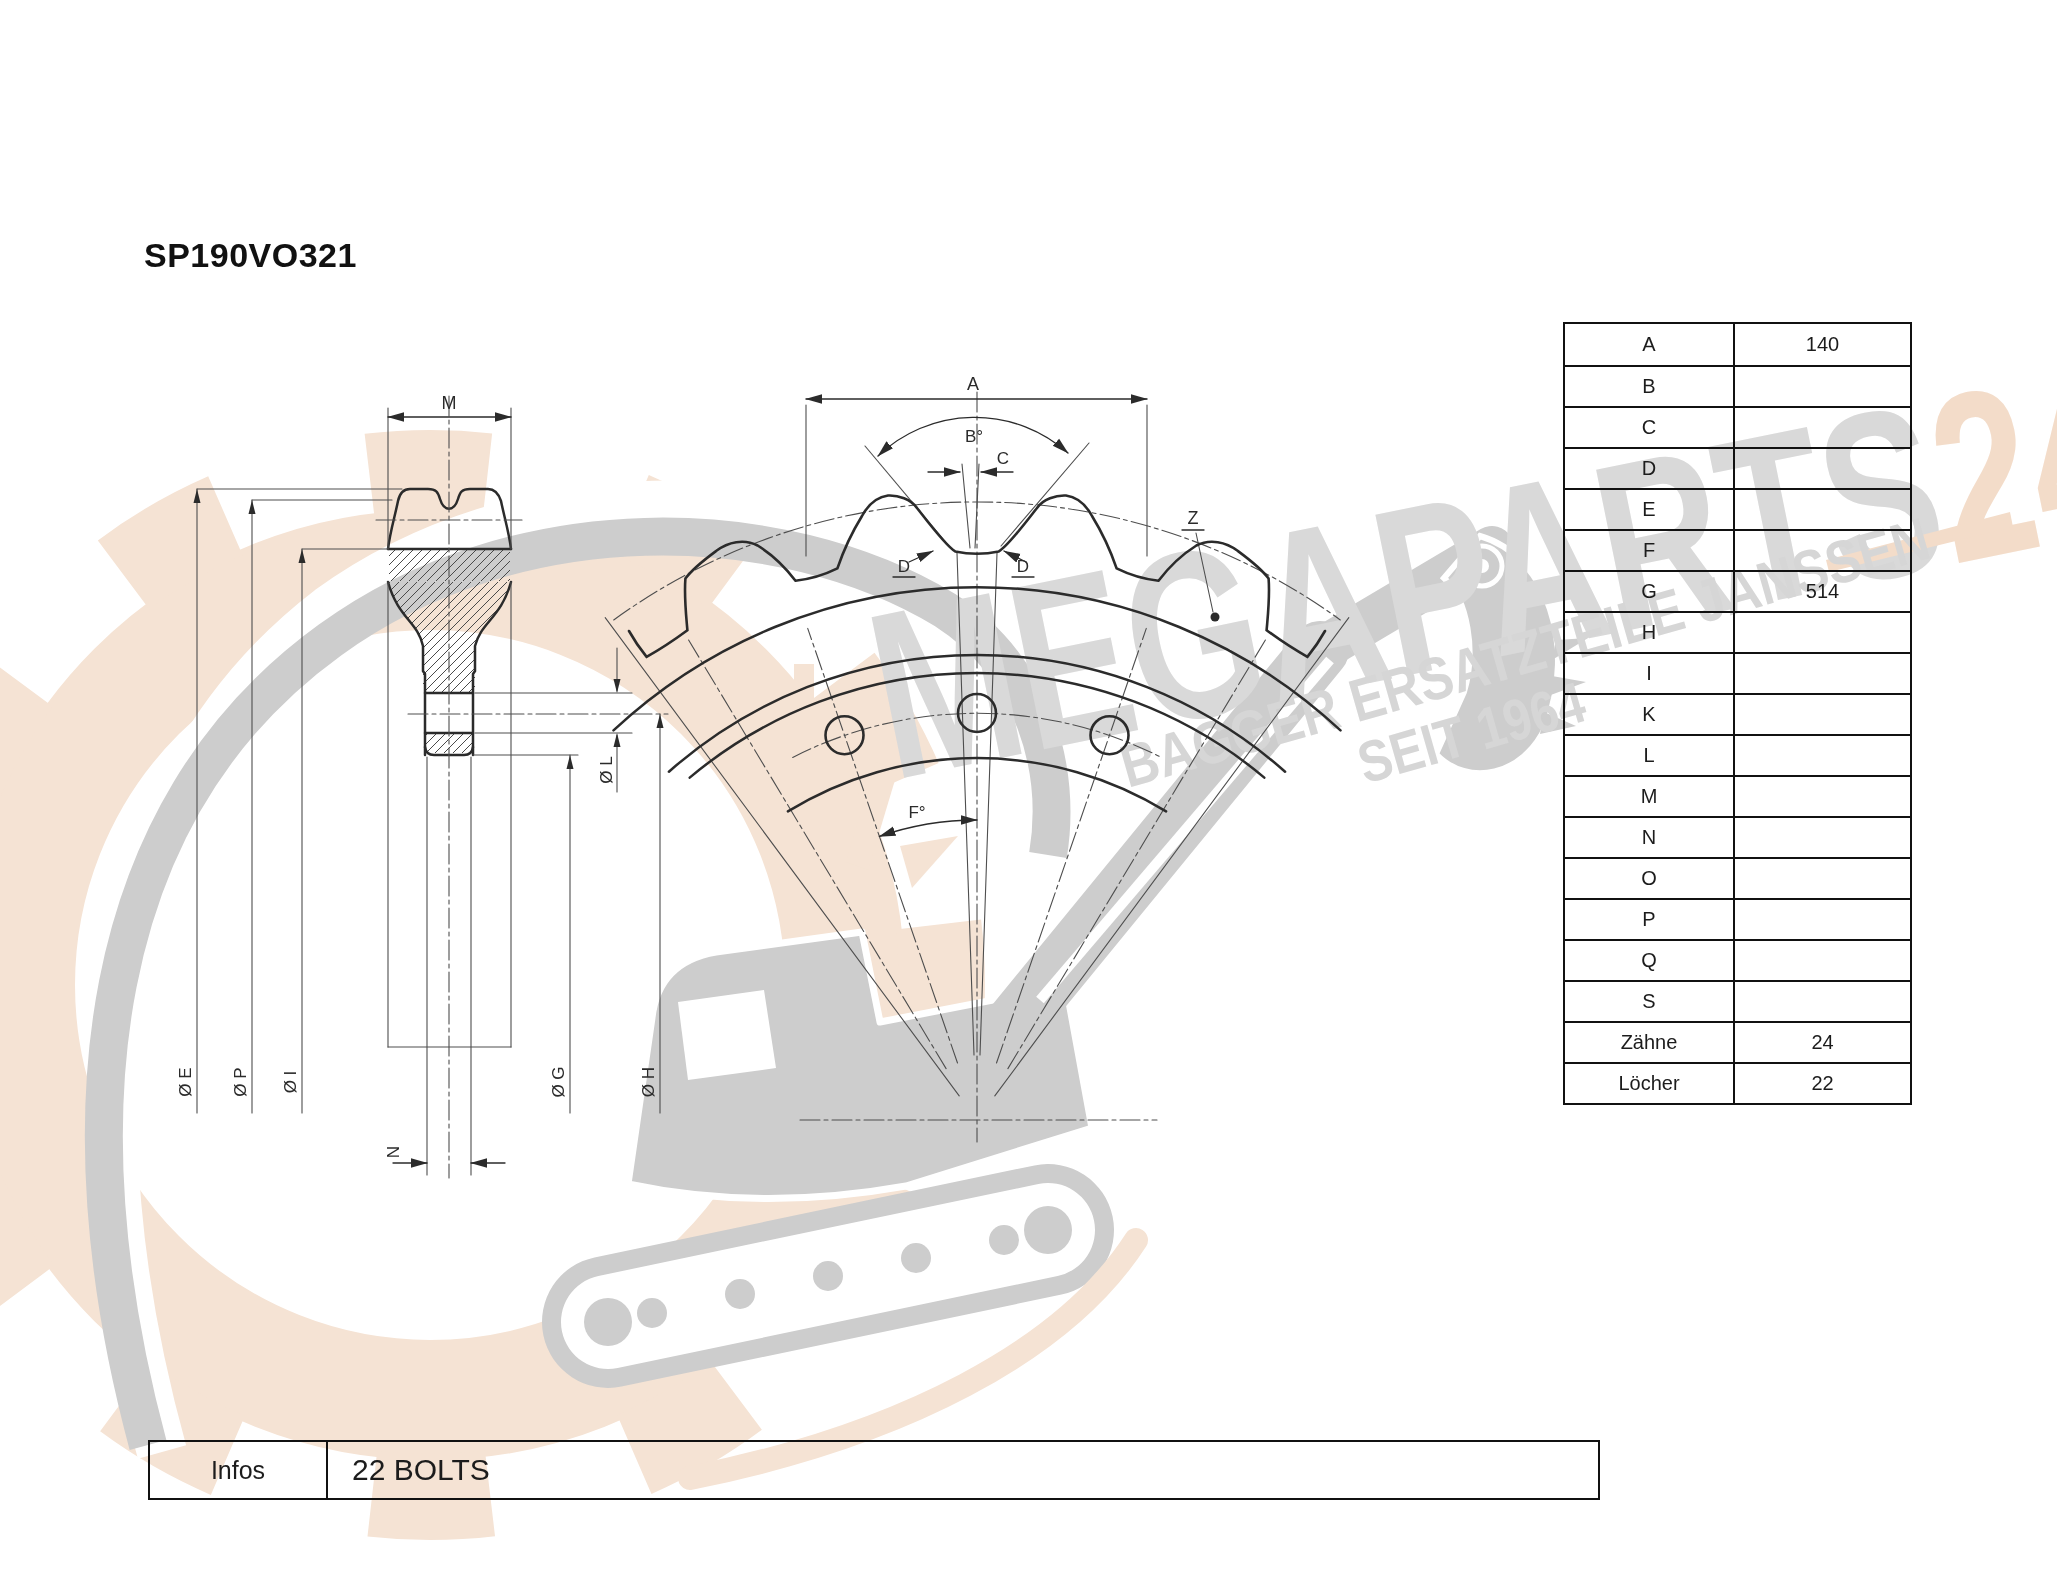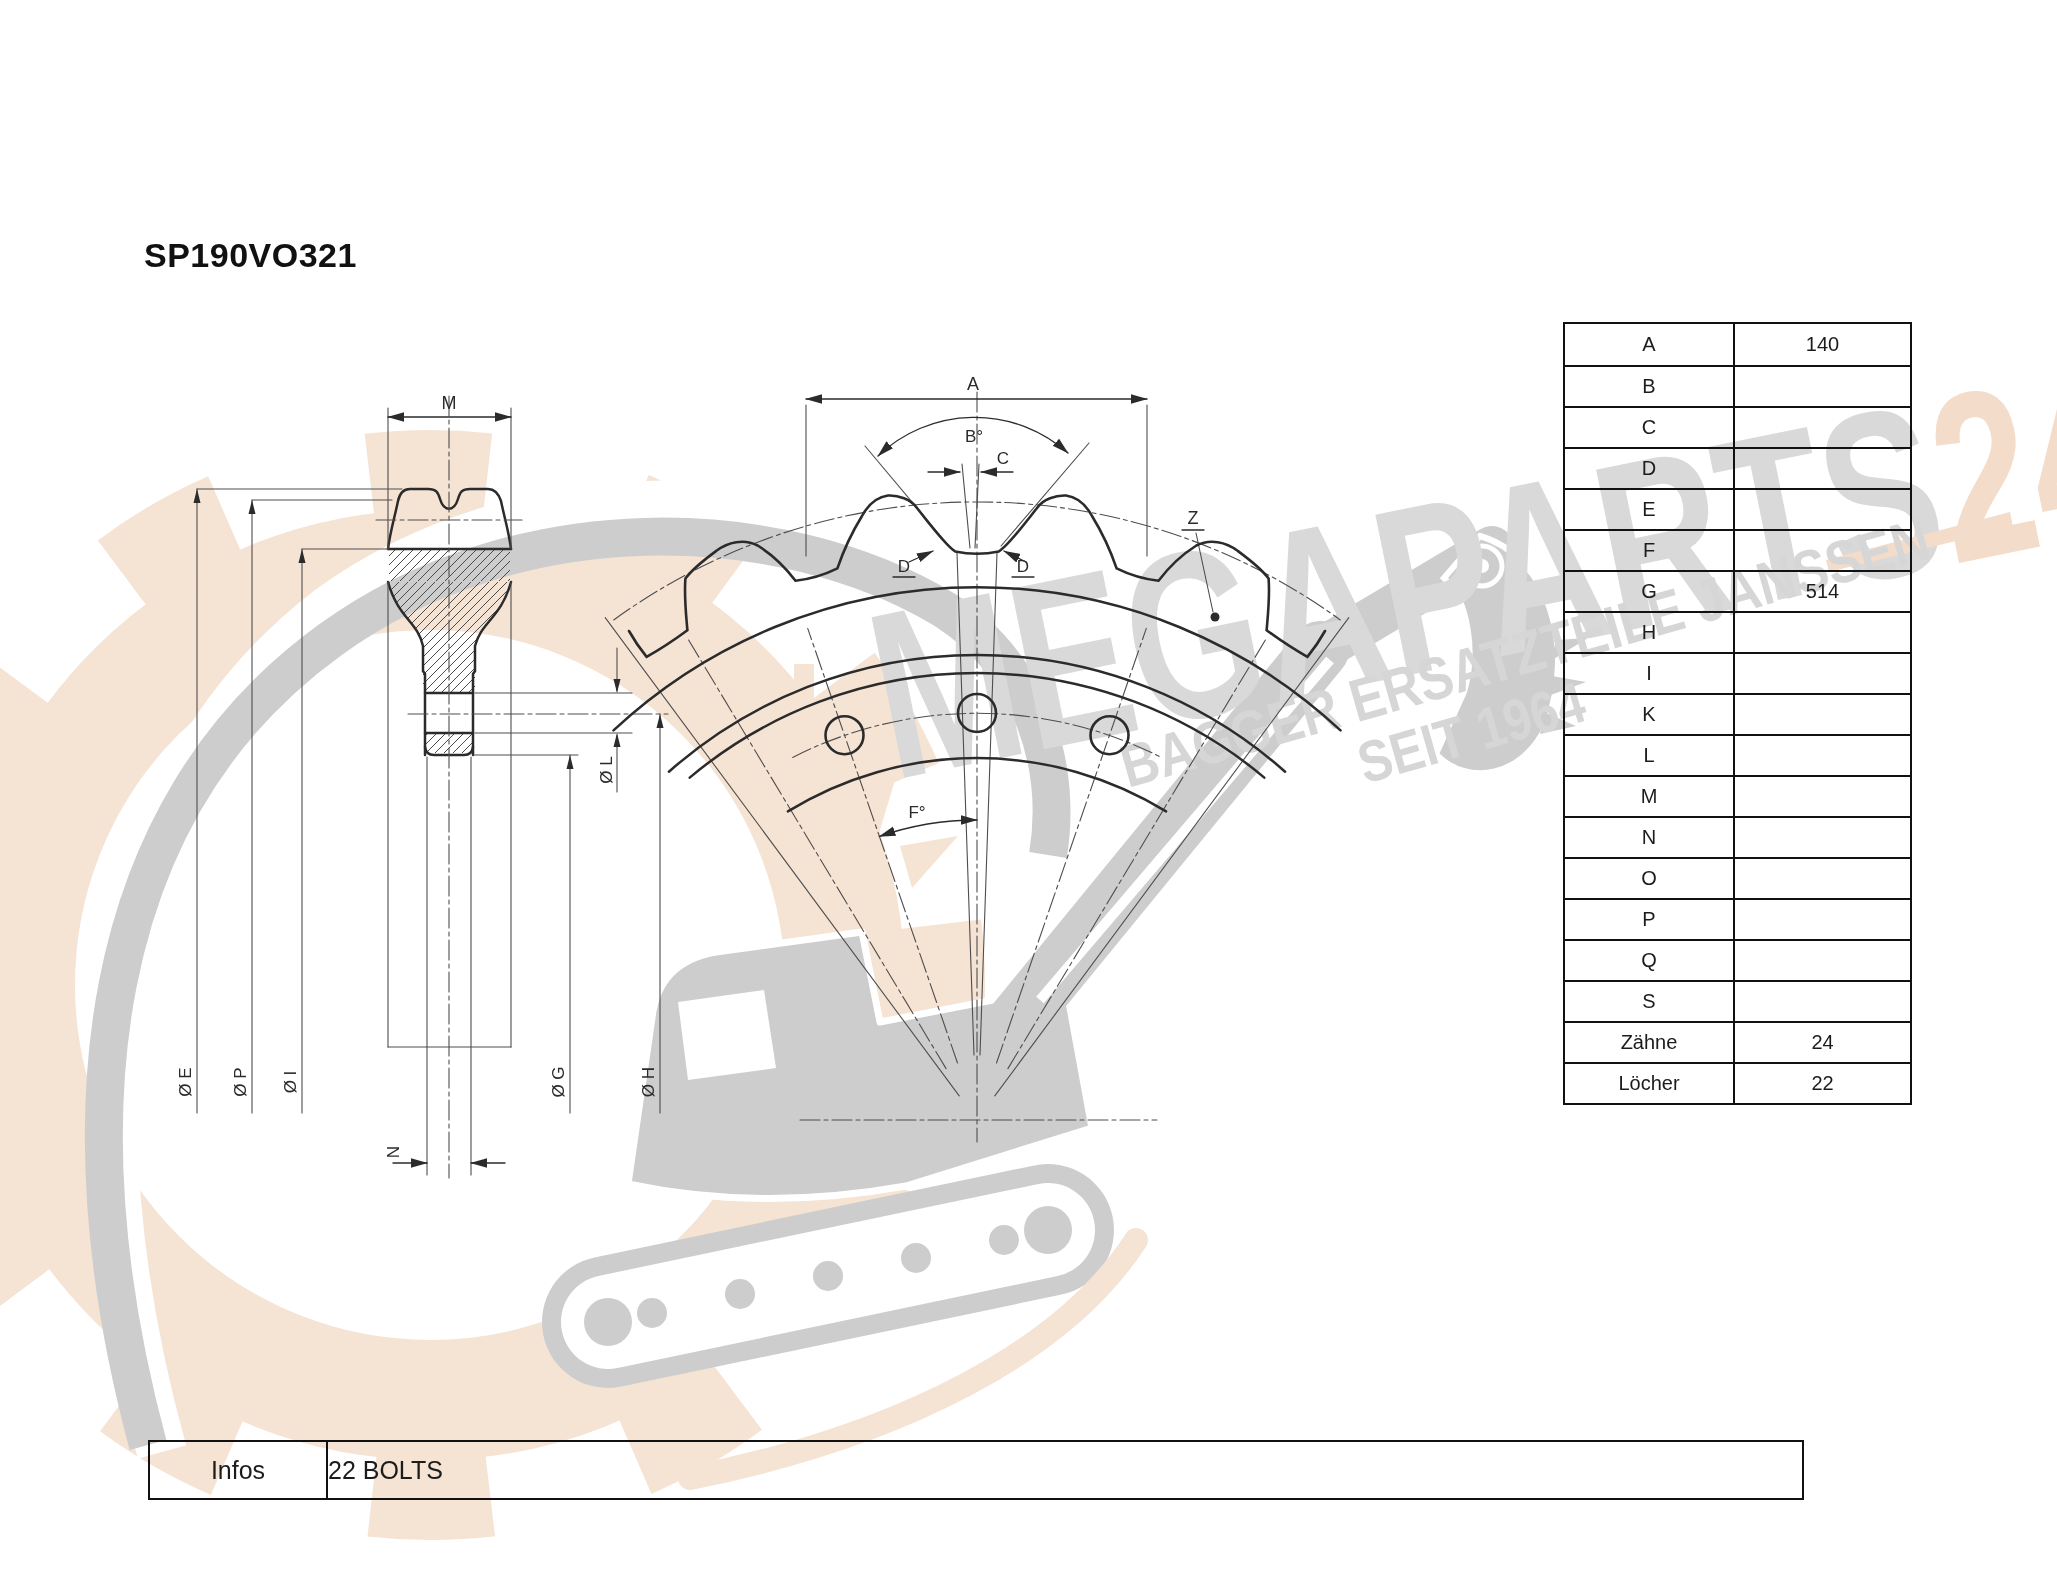--- a/index.html
+++ b/index.html
@@ -14,25 +14,25 @@
   
   .dim-table{position:absolute;left:1563px;top:322px;width:349px;
              border:2px solid #111;box-sizing:border-box;background:transparent;}
   .dim-row{display:flex;height:41px;box-sizing:border-box;}
   .dim-row + .dim-row{border-top:2px solid #111;}
   .dim-row .c1{width:170px;border-right:2px solid #111;box-sizing:border-box;
                display:flex;align-items:center;justify-content:center;font-size:20px;}
   .dim-row .c2{flex:1;display:flex;align-items:center;justify-content:center;font-size:20px;}
 
   
-  .info-table{position:absolute;left:148px;top:1440px;width:1656px;height:60px;
+  .info-table{position:absolute;left:148px;top:1440px;width:1452px;height:60px;
               border:2px solid #111;box-sizing:border-box;display:flex;}
   .info-table .c1{width:178px;border-right:2px solid #111;box-sizing:border-box;
                   display:flex;align-items:center;justify-content:center;font-size:25px;}
-  .info-table .c2{flex:1;display:flex;align-items:center;padding-left:0;font-size:25px;}
+  .info-table .c2{flex:1;display:flex;align-items:center;padding-left:24px;font-size:30px;}
 </style>
 </head>
 <body>
 
 <div id="stage">
 
 <svg width="2057" height="1589" viewBox="0 0 2057 1589" style="position:absolute;left:0;top:0;">
   <defs>
     <marker id="arr" viewBox="0 0 12 8" refX="11.5" refY="4" markerWidth="13" markerHeight="9" orient="auto-start-reverse">
       <path d="M0,0.6 L12,4 L0,7.4 Z" fill="#2b2b2b"></path>

